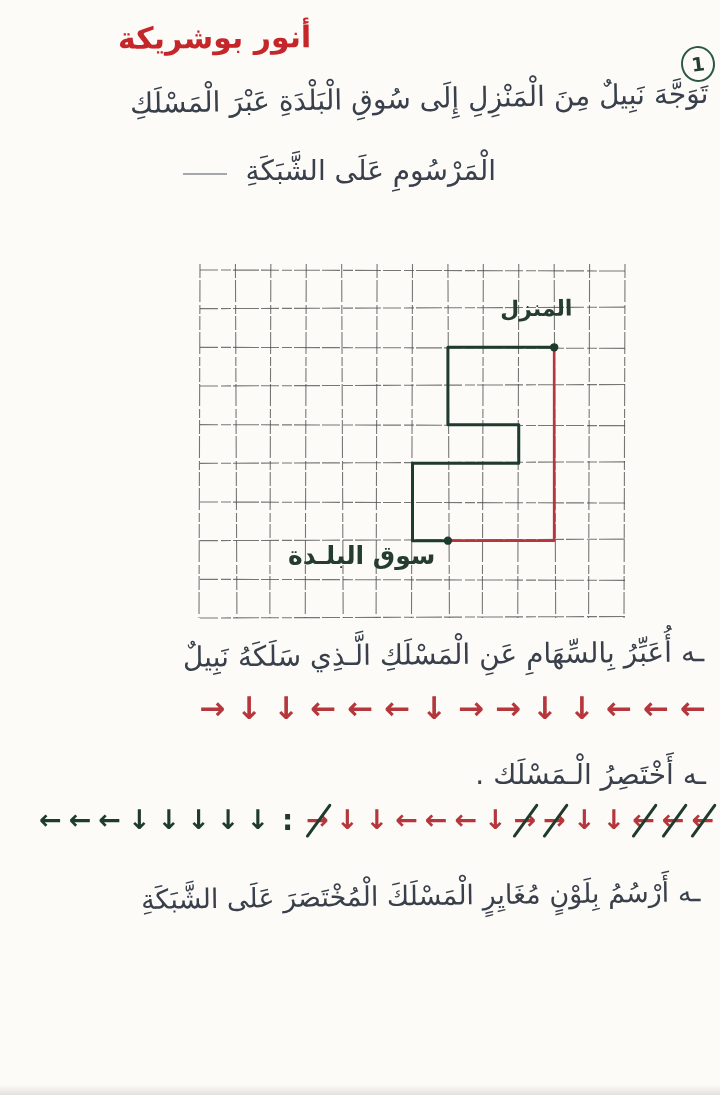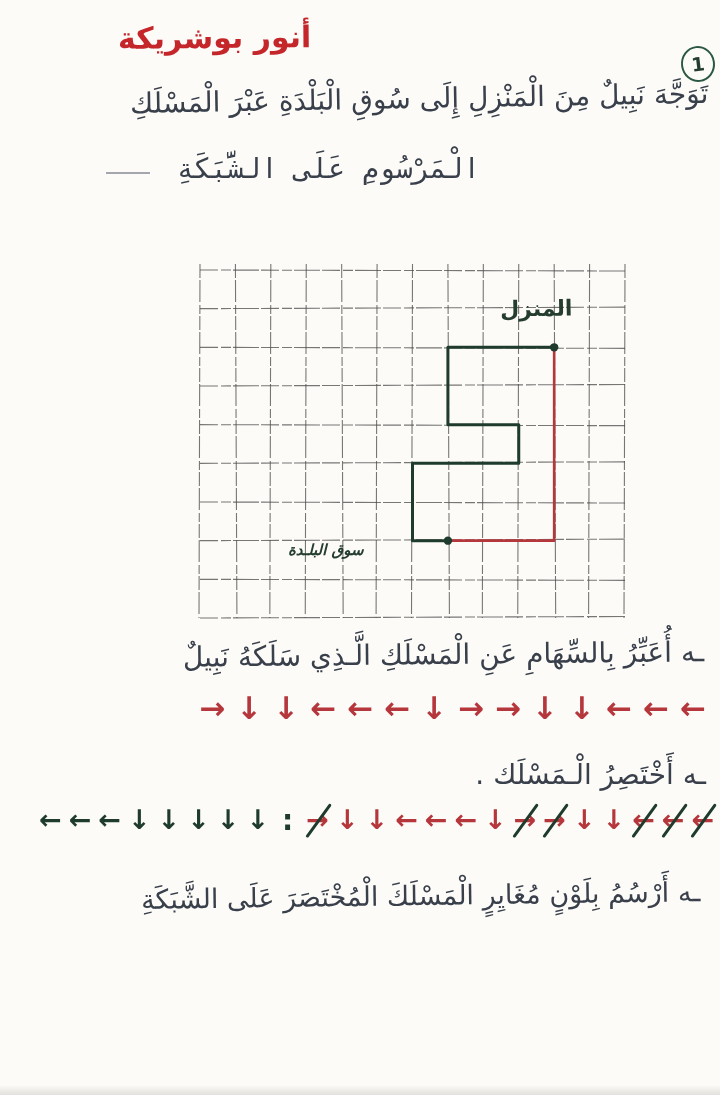--- a/index.html
+++ b/index.html
@@ -14,32 +14,32 @@
     left:118px;top:20px;font-size:30px;font-weight:bold;color:#c5262a;
     direction:rtl;letter-spacing:0px;transform:rotate(-0.5deg);
   }
   .circle-num{
     left:681px;top:46px;width:30px;height:32px;border:2.5px solid #2c5743;
     border-radius:50%;display:flex;align-items:center;justify-content:center;
     font-size:19px;font-weight:bold;color:#243d2f;transform:rotate(-7deg);
     background:transparent;
   }
   .line1{top:78px;right:12px;font-size:28px;transform:rotate(-1deg);}
-  .line2{top:150px;right:240px;font-size:28px;font-family:Liberation Mono, monospace;}
+  .line2{top:150px;right:224px;font-size:28px;}
   .underline-stub{
     display:inline-block;width:44px;height:4px;
     border-bottom:2px solid #8d939b;margin-right:10px;vertical-align:middle;opacity:.8;
   }
   .grid-wrap{left:200px;top:270px;width:425px;height:348px;}
   .grid-wrap svg{overflow:visible;display:block;}
   .grid-label{
     position:absolute;color:#243d2f;font-weight:600;direction:rtl;white-space:nowrap;
   }
   .house-label{left:300px;top:26px;font-size:22px;transform:rotate(-1deg);}
-  .market-label{left:88px;top:271px;font-size:15px;letter-spacing:1px;font-style:italic;}
+  .market-label{left:88px;top:271px;font-size:25px;letter-spacing:1px;}
   .instr{font-size:28px;}
   .instr1{top:634px;right:16px;transform:rotate(-0.6deg);}
   .instr2{top:754px;right:14px;margin-left:8px;}
   .instr3{top:876px;right:20px;font-size:27px;transform:rotate(-0.8deg);}
   .arrow-row{
     display:flex;direction:rtl;align-items:center;
     font-weight:bold;
   }
   .arrows1{top:690px;right:14px;gap:11px;font-size:31px;}
   .arrows2{top:804px;right:6px;gap:7px;font-size:27px;}

